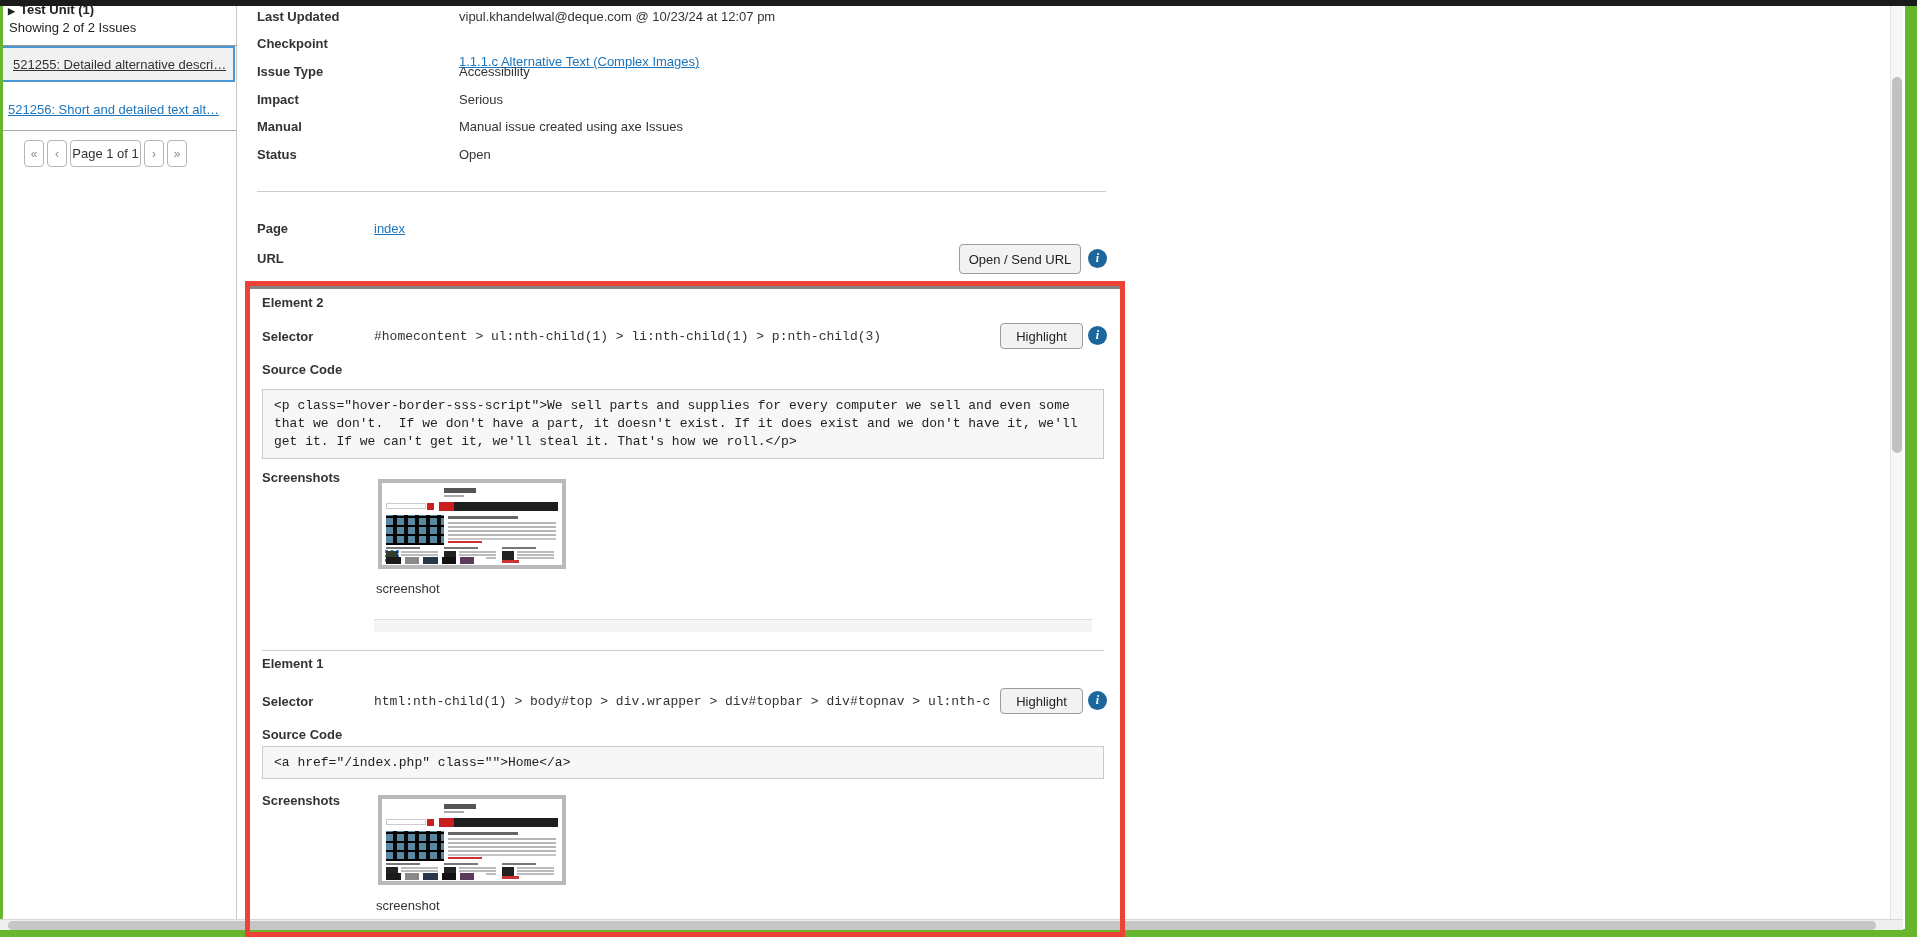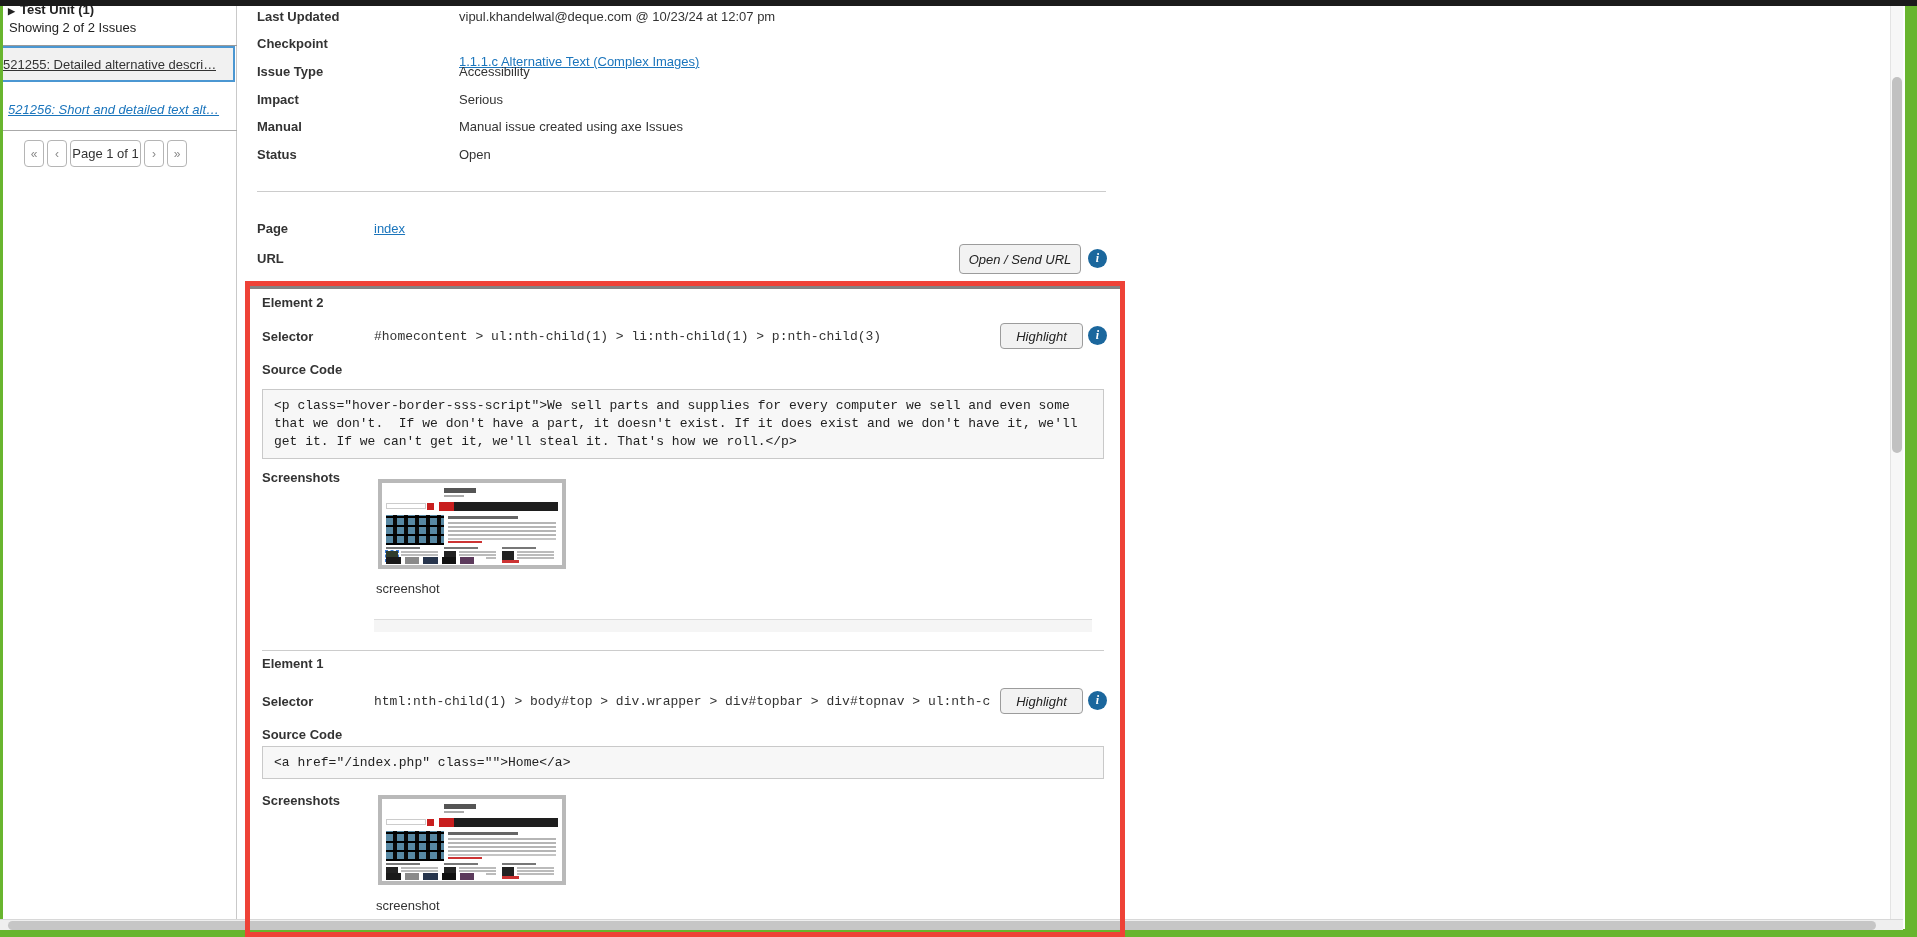--- a/index.html
+++ b/index.html
@@ -28,24 +28,24 @@
   #sidebar { left:0; top:6px; width:237px; height:913px; background:#fff;
     border-right:1px solid #c9c9c9; z-index:2; font-size:13px; }
   #sidebar-header { position:absolute; left:8px; top:-4px; font-weight:700; color:#222;
     white-space:nowrap; }
   #sidebar-header .tri { font-size:9px; margin-right:5px; color:#222; }
   #showing-count { position:absolute; left:9px; top:14px; color:#222; }
   .sb-line { position:absolute; left:0; width:237px; height:0; border-top:1px solid #9a9a9a; }
   #sb-line-1 { top:39px; } #sb-line-2 { top:124px; border-top-color:#aaa; }
   #issue-item-1 { position:absolute; left:1px; top:40px; width:234px; height:36px;
     background:#f1f1f1; border:2px solid #4b97d2; display:flex; align-items:center;
-    padding-left:0; }
+    padding-left:10px; }
   #issue-item-1 span { color:#333; text-decoration:underline; white-space:nowrap; overflow:hidden; }
   #issue-item-2 { position:absolute; left:8px; top:96px; color:#1b75bc;
-    text-decoration:underline; white-space:nowrap; cursor:pointer;font-style:italic; }
+    text-decoration:underline; white-space:nowrap; cursor:pointer; }
   #pagination { position:absolute; left:24px; top:134px; display:flex; gap:3px; height:27px; }
   .pg-btn { border:1px solid #b5b5b5; border-radius:4px; background:#fff; color:#8a8a8a;
     font-size:12px; display:flex; align-items:center; justify-content:center; height:27px; }
   .pg-arrow { width:20px; }
   #pg-label { width:71px; color:#333; font-size:13px; }
 
   
   #main { left:238px; top:6px; width:1650px; height:913px; background:#fff; z-index:1;
     font-size:13px; }
   .lbl { position:absolute; left:19px; font-weight:700; color:#333; white-space:nowrap; }
@@ -53,21 +53,21 @@
   .val2 { position:absolute; left:136px; color:#333; white-space:nowrap; }
   a.link { color:#1b75bc; text-decoration:underline; cursor:pointer; }
   .divider { position:absolute; left:19px; width:849px; height:0; border-top:1px solid #ccc; }
   .mono { font-family:"Liberation Mono","DejaVu Sans Mono",monospace; font-size:13px; }
 
   #url-input { position:absolute; left:136px; top:238px; width:580px; height:30px;
     background:#ececec; border:1px solid #c6c6c6; border-radius:3px; color:#333;
     font-size:13px; padding:0 9px; font-family:"Liberation Sans",sans-serif; }
   .btn { position:absolute; background:#f2f2f2; border:1px solid #9c9c9c; border-radius:4px;
     color:#222; font-size:13px; display:flex; align-items:center; justify-content:center;
-    cursor:pointer;font-style:italic; }
+    cursor:pointer; }
   #open-url-btn { left:721px; top:238px; width:122px; height:30px; }
   .info-icon { position:absolute; width:19px; height:19px; border-radius:50%;
     background:#1b679d; color:#fff; font-size:12px; font-weight:700; font-style:italic;
     display:flex; align-items:center; justify-content:center; cursor:pointer;
     font-family:"Liberation Serif",serif; }
 
   .el-title { position:absolute; left:24px; font-weight:700; color:#333; }
   .code-block { position:absolute; left:24px; width:842px; background:#f7f7f7;
     border:1px solid #c9c9c9; padding:7px 11px; color:#222; white-space:pre-wrap;
     line-height:18px; }

